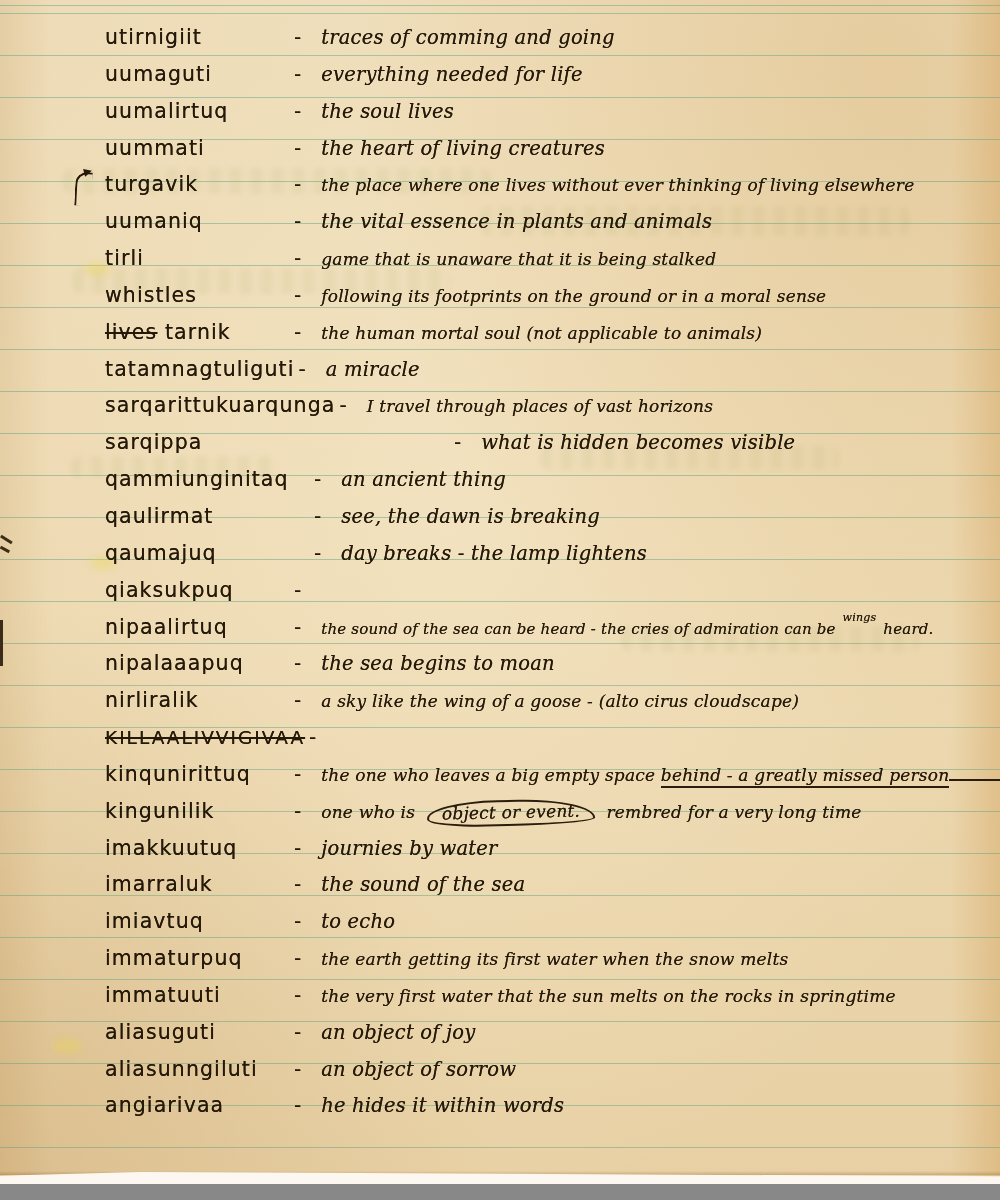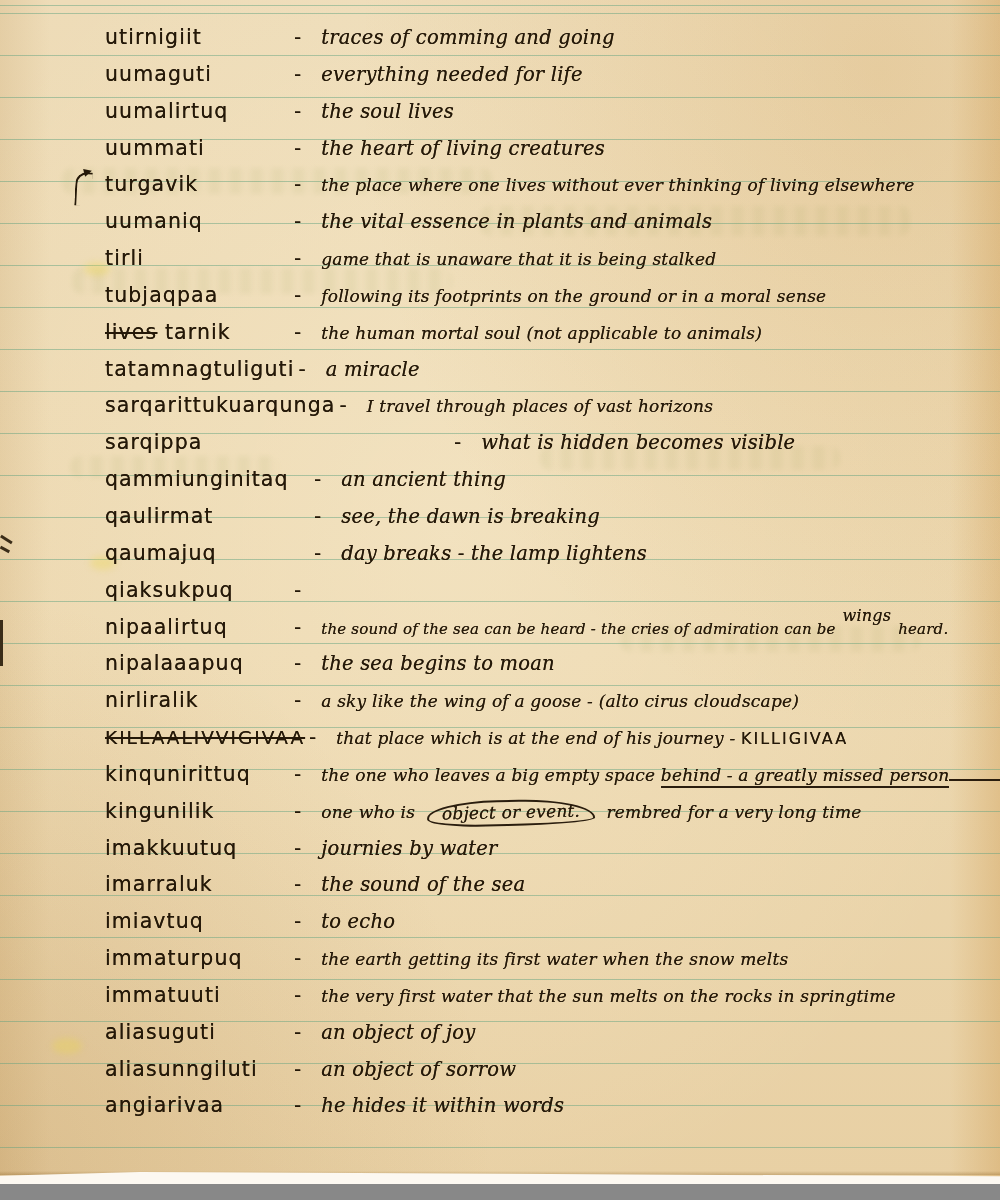--- a/index.html
+++ b/index.html
@@ -39,21 +39,21 @@
            text-shadow:0 0 0.6px rgba(36,24,8,0.85); }
   .word { font-family:"DejaVu Sans", sans-serif; font-size:20.5px; font-weight:500;
           letter-spacing:1.1px; min-width:185px; display:inline-block; flex:none; }
   .dash { font-family:"DejaVu Sans", sans-serif; font-size:20px; padding:0 12px 0 4px; flex:none; }
   .def  { font-family:"DejaVu Serif", serif; font-style:italic; font-size:19.5px; letter-spacing:0.2px;margin-left:8px; }
   .entry.sm .def { font-size:17px; }
   .entry.xs .def { font-size:15px; }
   .strike { text-decoration:line-through; text-decoration-thickness:2.4px; text-decoration-color:#241808; }
   .caps { letter-spacing:2px; font-size:18.5px; font-family:"DejaVu Sans", sans-serif; }
   .def .caps { font-style:normal; font-size:16px; }
-  .sup { position:relative; top:-13px; font-size:16px; margin:0 2px; }
+  .sup { position:relative; top:-13px; font-size:11px; margin:0 2px; }
   .under { border-bottom:2.2px solid #2a1d0e; padding-bottom:1px; }
   .underext { display:inline-block; width:118px; border-bottom:2.2px solid #2a1d0e; height:0.9em; }
   .bubble { display:inline-block; border:2.1px solid #2a1d0e;
             border-radius:48% 52% 60% 40% / 75% 85% 30% 36%;
             padding:0 13px 2px; margin:0 6px; transform:rotate(-1.2deg); }
   .arrow { position:absolute; left:-30px; top:0px; width:15px; height:32px;
            border-left:2.3px solid #241808; border-top:2.3px solid #241808;
            border-top-left-radius:12px; transform:rotate(3deg); }
   .arrow::after { content:""; position:absolute; right:-3px; top:-7px;
            border:4.5px solid transparent; border-left:8px solid #241808; transform:rotate(-18deg); }
@@ -110,21 +110,21 @@
         <span class="word"><span>uumaniq</span></span>
         <span class="dash">-</span>
         <span class="def"><span>the vital essence in plants and animals</span></span>
       </div>
       <div class="entry sm">
         <span class="word"><span>tirli</span></span>
         <span class="dash">-</span>
         <span class="def"><span>game that is unaware that it is being stalked</span></span>
       </div>
       <div class="entry sm">
-        <span class="word"><span>tubjaqpaa</span></span>
+        <span class="word"><span>whistles</span></span>
         <span class="dash">-</span>
         <span class="def"><span>following its footprints on the ground or in a moral sense</span></span>
       </div>
       <div class="entry sm">
         <span class="word"><span class="strike">lives</span> <span>tarnik</span></span>
         <span class="dash">-</span>
         <span class="def"><span>the human mortal soul (not applicable to animals)</span></span>
       </div>
       <div class="entry">
         <span class="word"><span>tatamnagtuliguti</span></span>
@@ -171,21 +171,20 @@
         <span class="def"><span>the sea begins to moan</span></span>
       </div>
       <div class="entry sm">
         <span class="word"><span>nirliralik</span></span>
         <span class="dash">-</span>
         <span class="def"><span>a sky like the wing of a goose - (alto cirus cloudscape)</span></span>
       </div>
       <div class="entry sm">
         <span class="word"><span class="strike caps">KILLAALIVVIGIVAA</span></span>
         <span class="dash">-</span>
-        <span class="def"><span>that place which is at the end of his journey  -  </span><span class="caps">KILLIGIVAA</span></span>
       </div>
       <div class="entry sm">
         <span class="word"><span>kinqunirittuq</span></span>
         <span class="dash">-</span>
         <span class="def"><span>the one who leaves a big empty space </span><span class="under">behind - a greatly missed person</span><span class="underext"></span></span>
       </div>
       <div class="entry sm">
         <span class="word"><span>kingunilik</span></span>
         <span class="dash">-</span>
         <span class="def"><span>one who is </span><span class="bubble">object or event.</span><span> rembred for a very long time</span></span>

